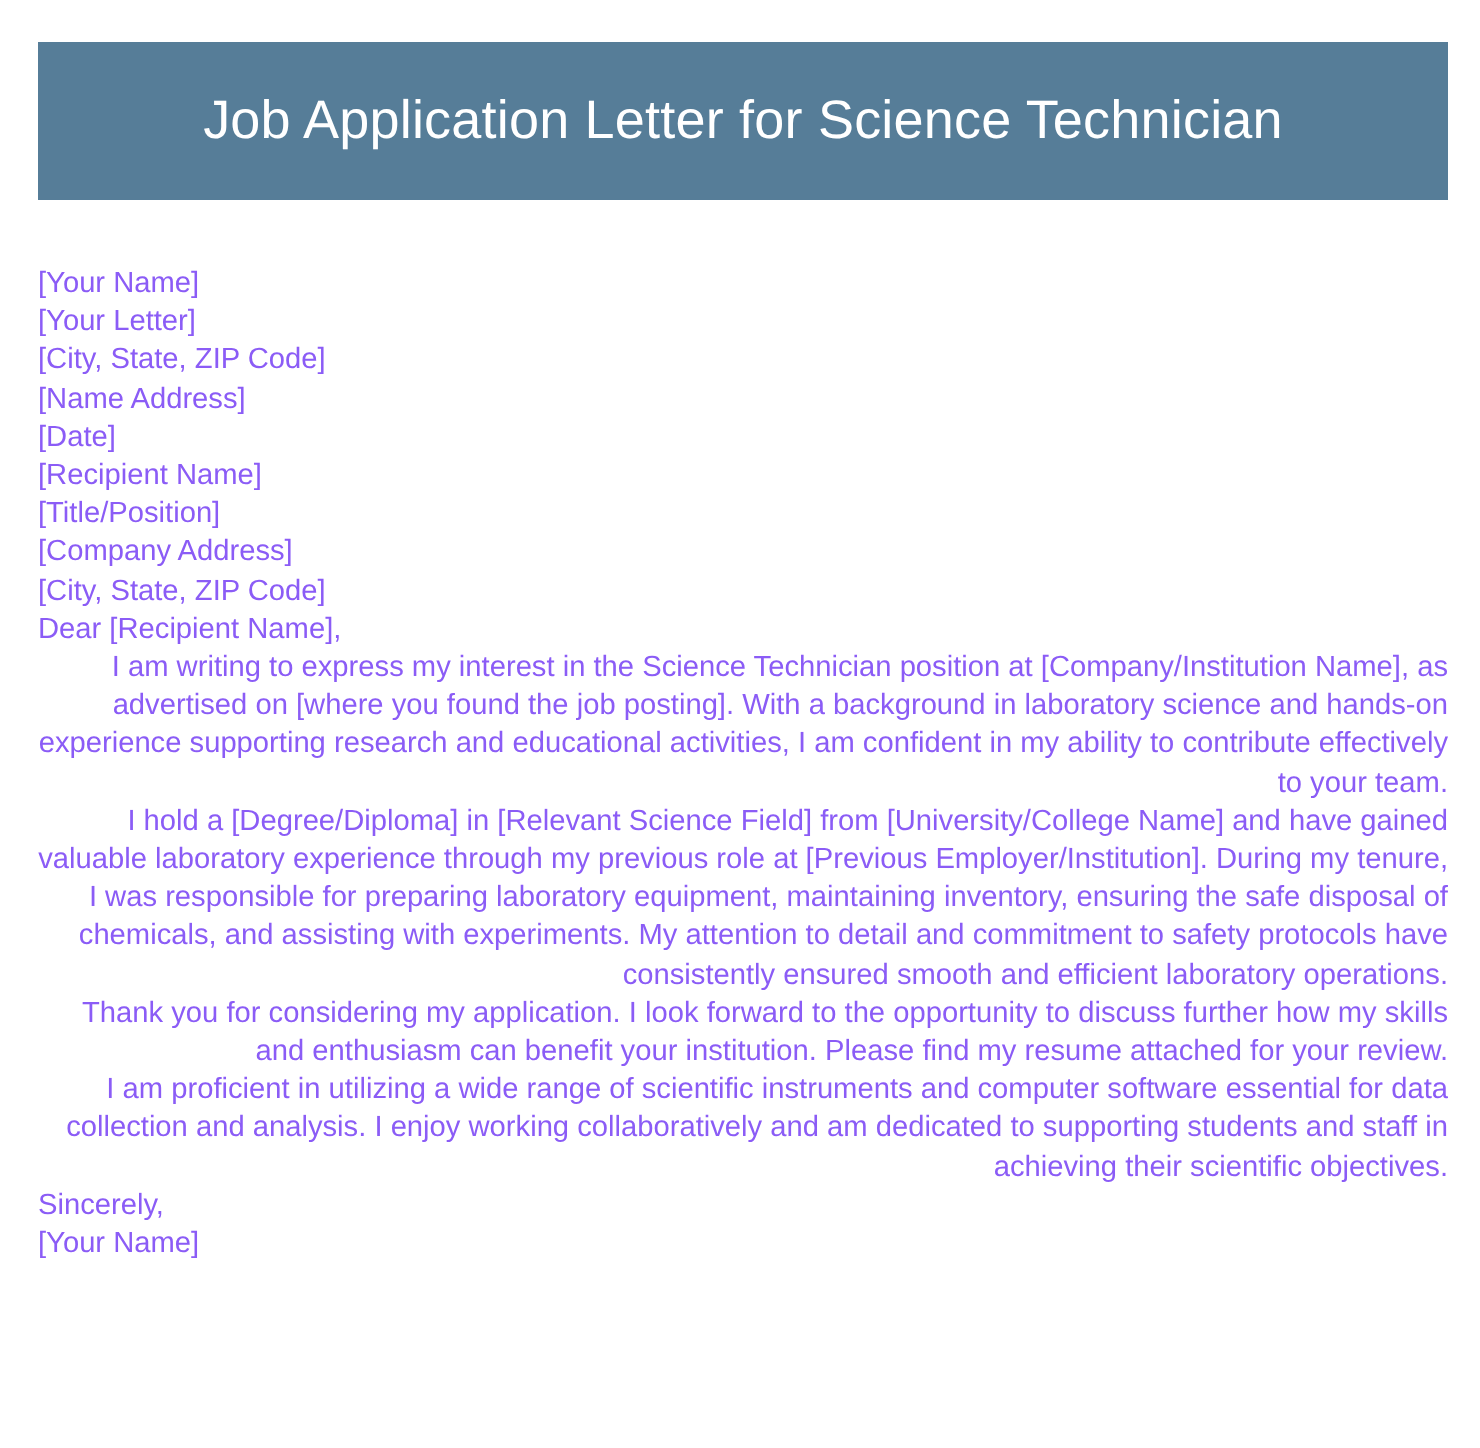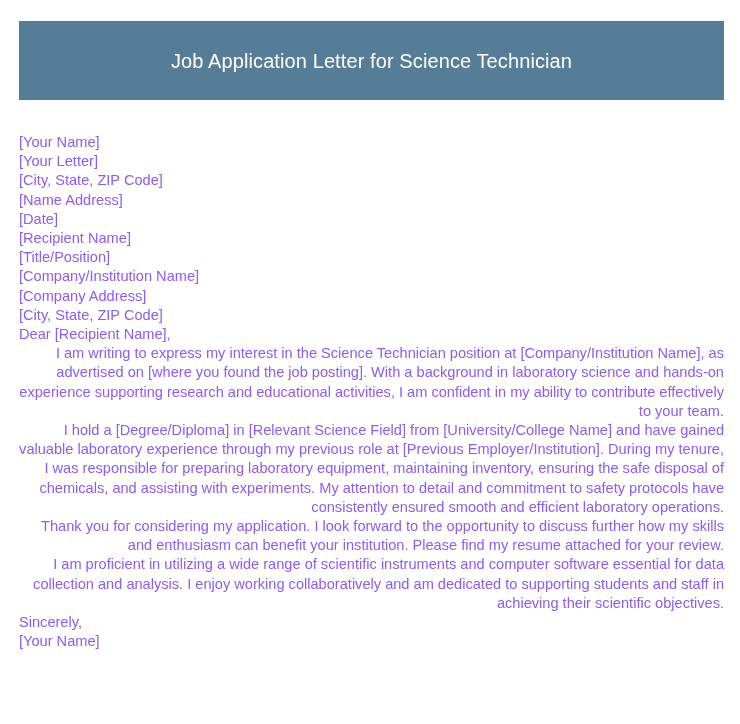--- a/index.html
+++ b/index.html
@@ -29,21 +29,21 @@
     height: 79px;
     background: #567d98;
     display: flex;
     align-items: center;
     justify-content: center;
     box-sizing: border-box;
   }
 
   .letter-title {
     color: #ffffff;
-    font-size: 20px;
+    font-size: 27px;
     font-weight: 400;
     letter-spacing: 0.1px;
     line-height: 1.2;
     text-align: left;
     font-family: "Liberation Sans", sans-serif;
   }
 
   .letter-body {
     position: absolute;
     left: 19px;
@@ -87,21 +87,20 @@
   <div class="letter-body">
 
     <span class="addr-line">[Your Name]</span>
     <span class="addr-line">[Your Letter]</span>
     <span class="addr-line">[City, State, ZIP Code]</span>
     <span class="addr-line">[Name Address]</span>
     <span class="addr-line">[Date]</span>
 
     <span class="addr-line">[Recipient Name]</span>
     <span class="addr-line">[Title/Position]</span>
-    <span class="addr-line">[Company/Institution Name]</span>
     <span class="addr-line">[Company Address]</span>
     <span class="addr-line">[City, State, ZIP Code]</span>
 
     <span class="salutation-line">Dear [Recipient Name],</span>
 
     <span class="letter-paragraph">I am writing to express my interest in the Science Technician position at [Company/Institution Name], as advertised on [where you found the job posting]. With a background in laboratory science and hands-on experience supporting research and educational activities, I am confident in my ability to contribute effectively to your team.</span>
     <span class="letter-paragraph">I hold a [Degree/Diploma] in [Relevant Science Field] from [University/College Name] and have gained valuable laboratory experience through my previous role at [Previous Employer/Institution]. During my tenure, I was responsible for preparing laboratory equipment, maintaining inventory, ensuring the safe disposal of chemicals, and assisting with experiments. My attention to detail and commitment to safety protocols have consistently ensured smooth and efficient laboratory operations.</span>
     <span class="letter-paragraph">Thank you for considering my application. I look forward to the opportunity to discuss further how my skills and enthusiasm can benefit your institution. Please find my resume attached for your review.</span>
     <span class="letter-paragraph">I am proficient in utilizing a wide range of scientific instruments and computer software essential for data collection and analysis. I enjoy working collaboratively and am dedicated to supporting students and staff in achieving their scientific objectives.</span>
 

